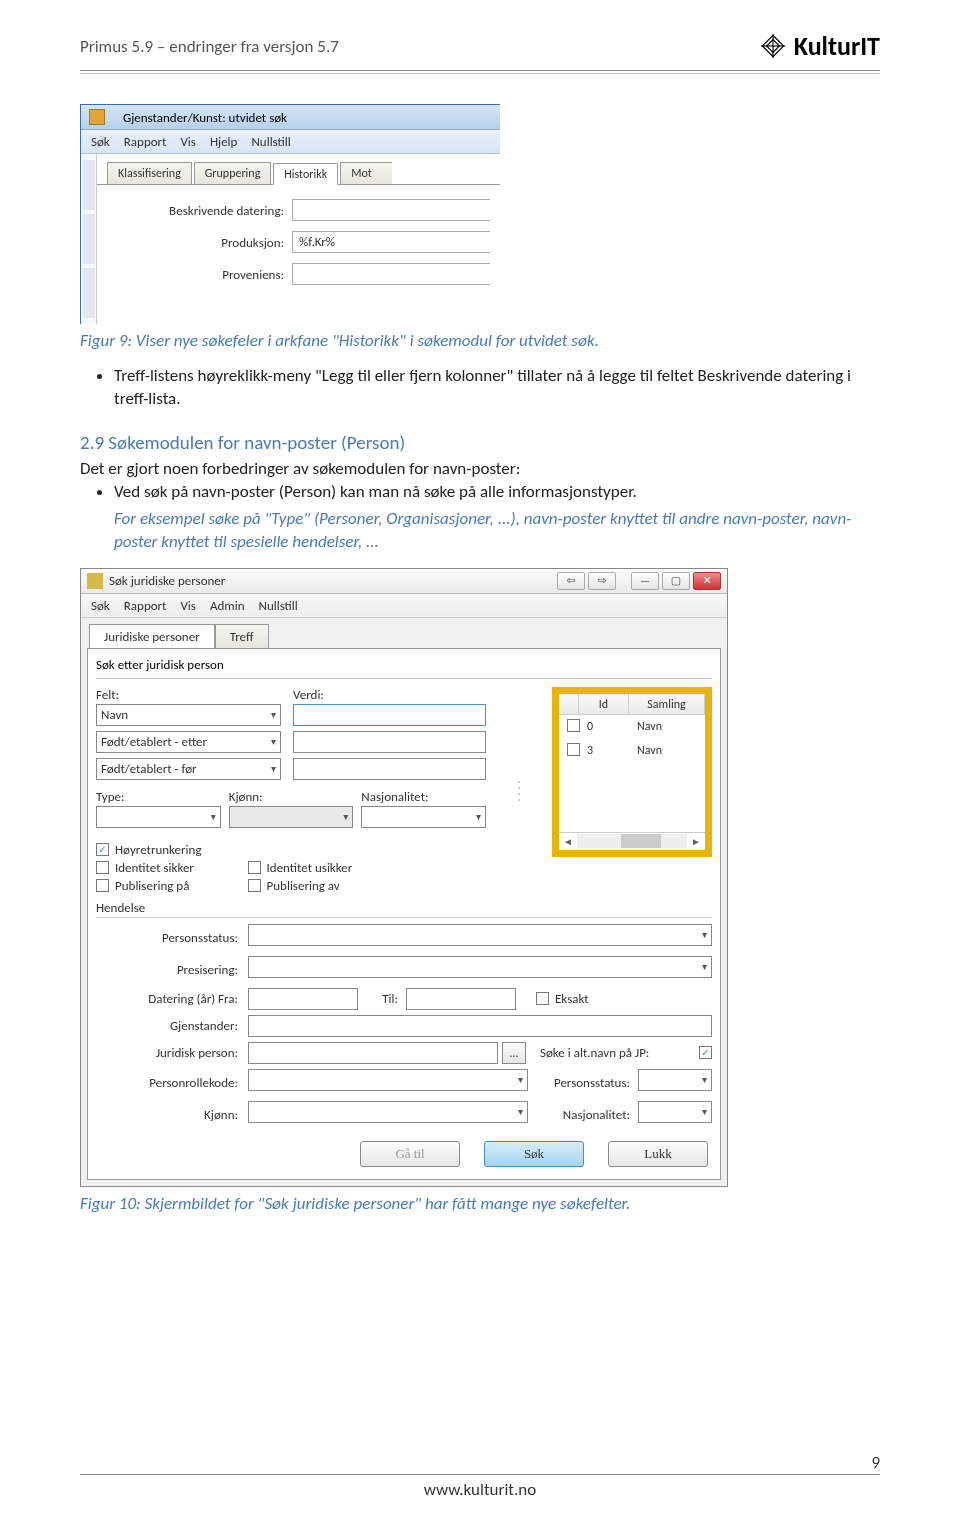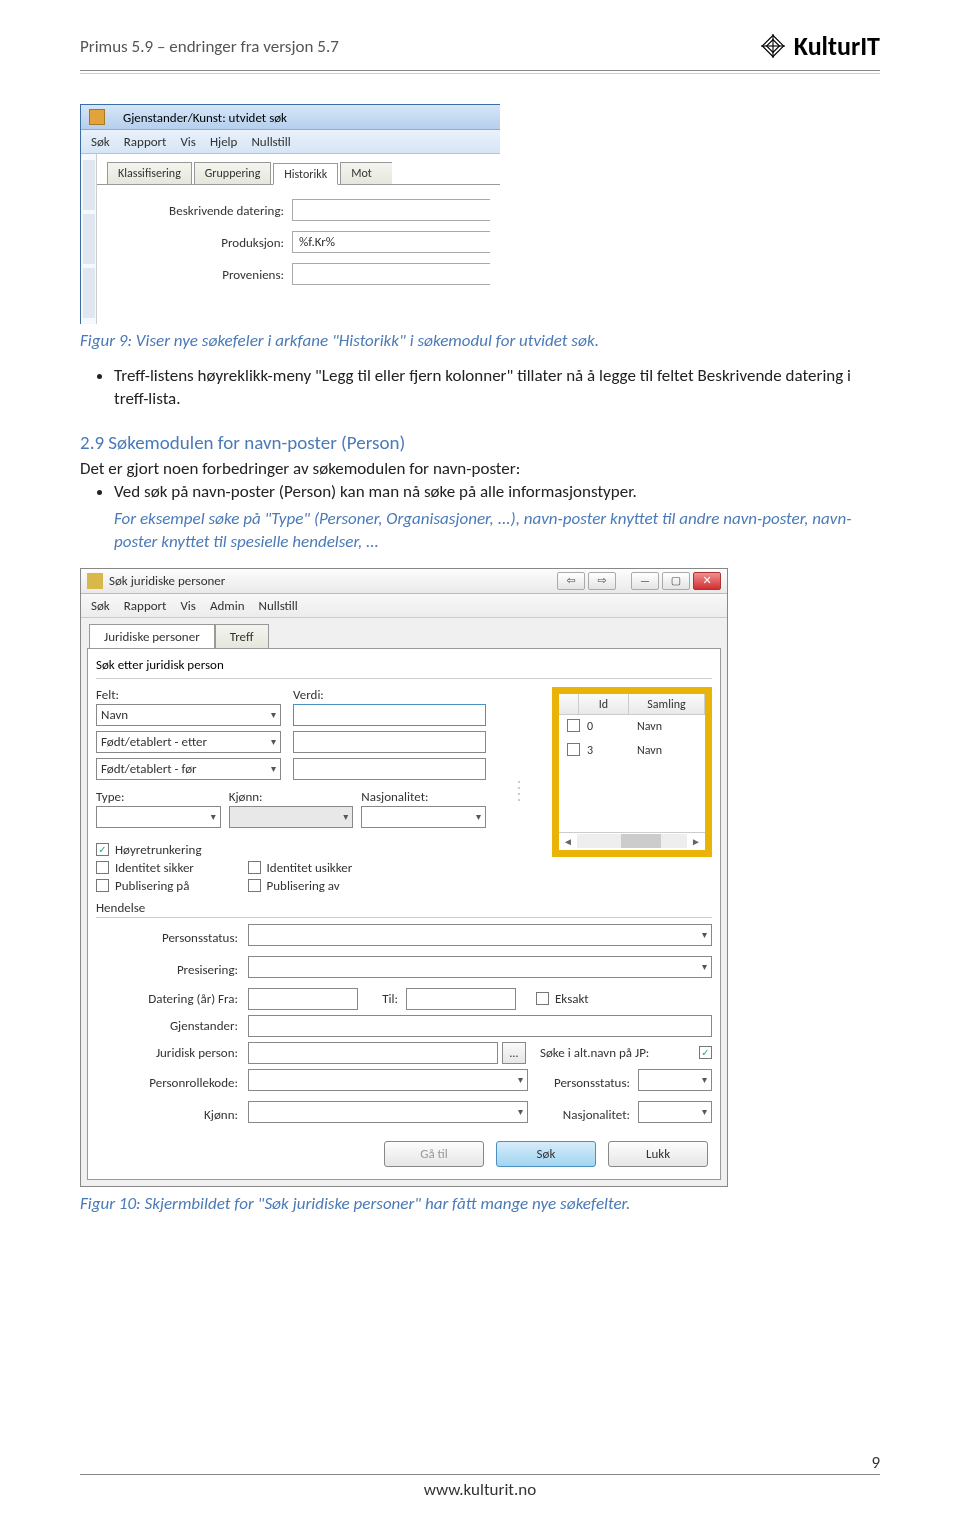--- a/index.html
+++ b/index.html
@@ -76,21 +76,21 @@
   .tscroll { display: flex; border-top: 1px solid #ccc; height: 18px; align-items: center; }
   .tscroll .arr { width: 18px; text-align: center; font-size: 10px; color: #666; }
   .tscroll .track { flex: 1; background: #eee; height: 14px; position: relative; }
   .tscroll .thumb { position: absolute; left: 40%; width: 40px; height: 14px; background: #ccc; }
   .handle { display: flex; flex-direction: column; gap: 2px; justify-content: center; color: #bbb; font-size: 4px; padding: 0 4px;}
   .handle span{display:block;width:2px;height:2px;background:#bbb;border-radius:50%;margin:1px auto;}
 
   .group-hendelse { margin-top: 4px; }
   .hrow { display: flex; align-items: center; margin: 5px 0; font-size: 13px; }
   .hlabel { width: 152px; text-align: right; padding-right: 10px; }
-  .btnrow { display: flex; justify-content: flex-end; gap: 12px; padding: 8px 4px 4px 4px; }
+  .btnrow { display: flex; justify-content: flex-end; gap: 24px; padding: 8px 4px 4px 4px; font-family: Liberation Serif, serif; }
   .btn2 { min-width: 100px; height: 26px; border: 1px solid #888; border-radius: 3px; font-size: 13px; display: inline-flex; align-items: center; justify-content: center; background: linear-gradient(#fdfdfd,#e6e6e6); }
   .btn2.disabled { color: #999; }
   .btn2.primary { background: linear-gradient(#d6ecfa,#a3d4f0); border-color: #4a90c0; }
   .dotsbtn { width: 24px; height: 22px; border: 1px solid #888; background: linear-gradient(#fafafa,#e6e6e6); display:inline-flex;align-items:center;justify-content:center;margin-left:4px;font-size:12px;}
 
   .footer { position: absolute; bottom: 28px; left: 80px; right: 80px; }
   .footer hr { border: none; border-top: 1px solid #888; }
   .footer .furl { text-align: center; font-size: 17px; color: #333; margin-top: 4px; }
   .footer .pn { position: absolute; right: 0; top: -22px; font-size: 17px; color: #333; }
 </style>

